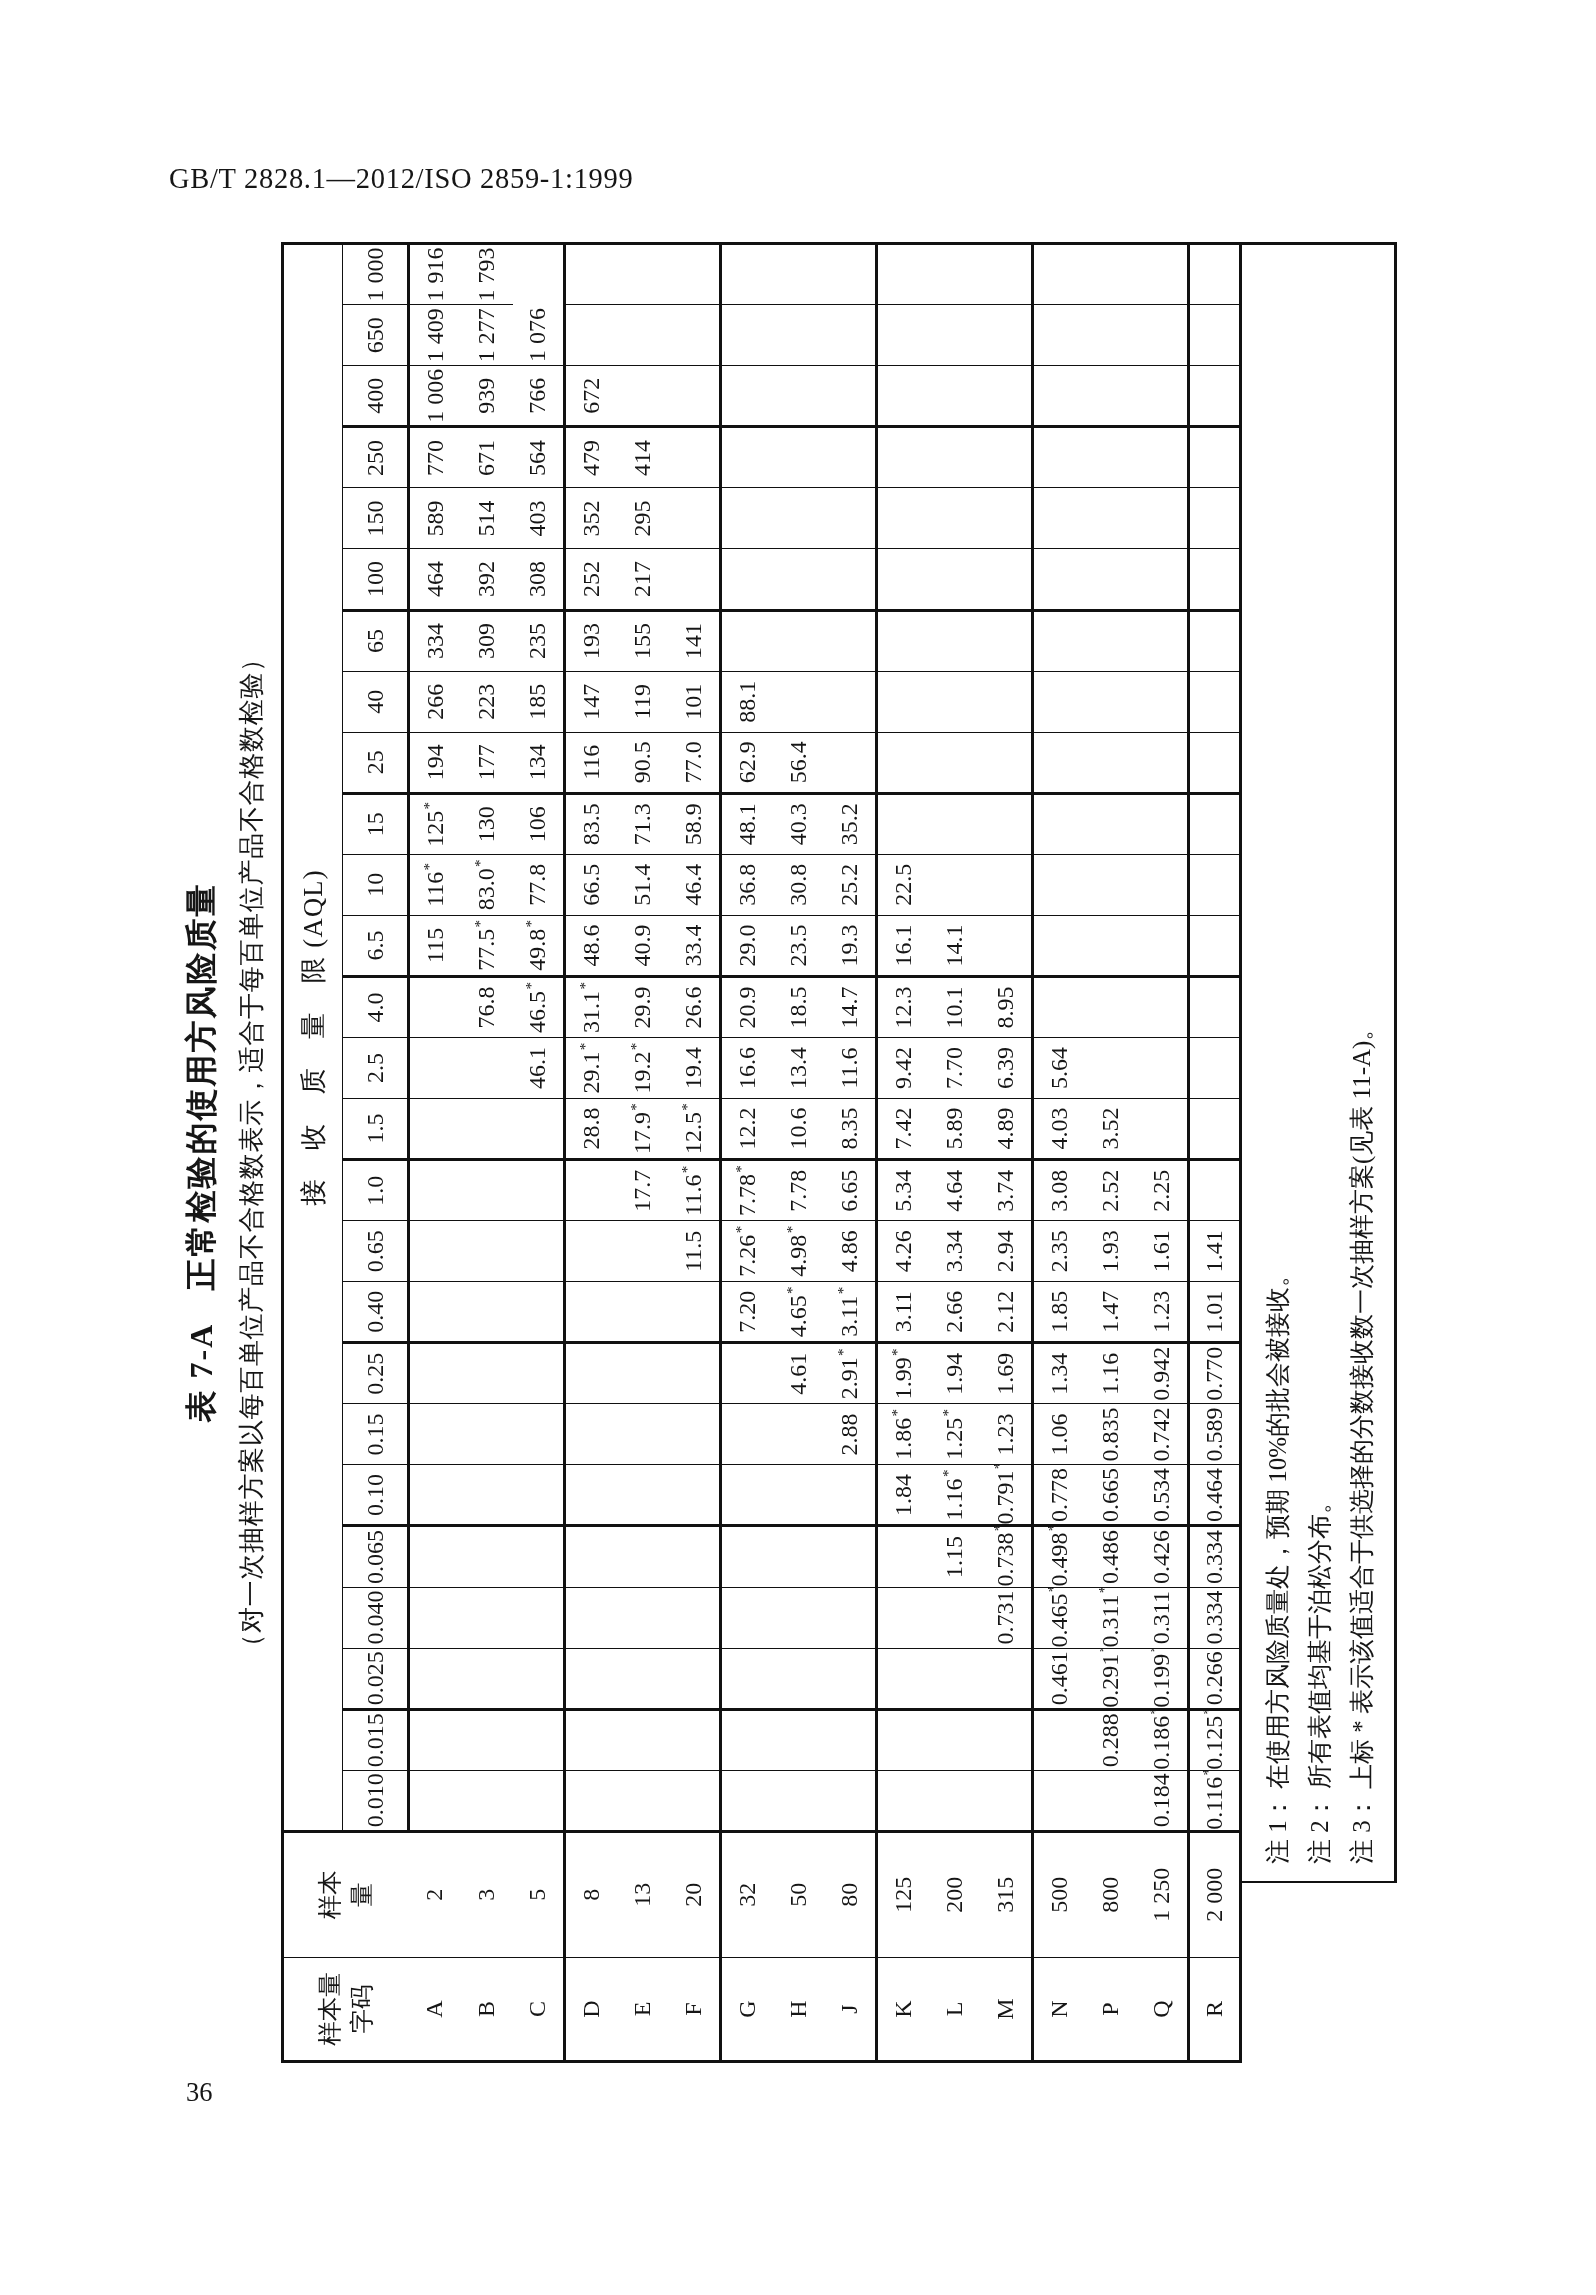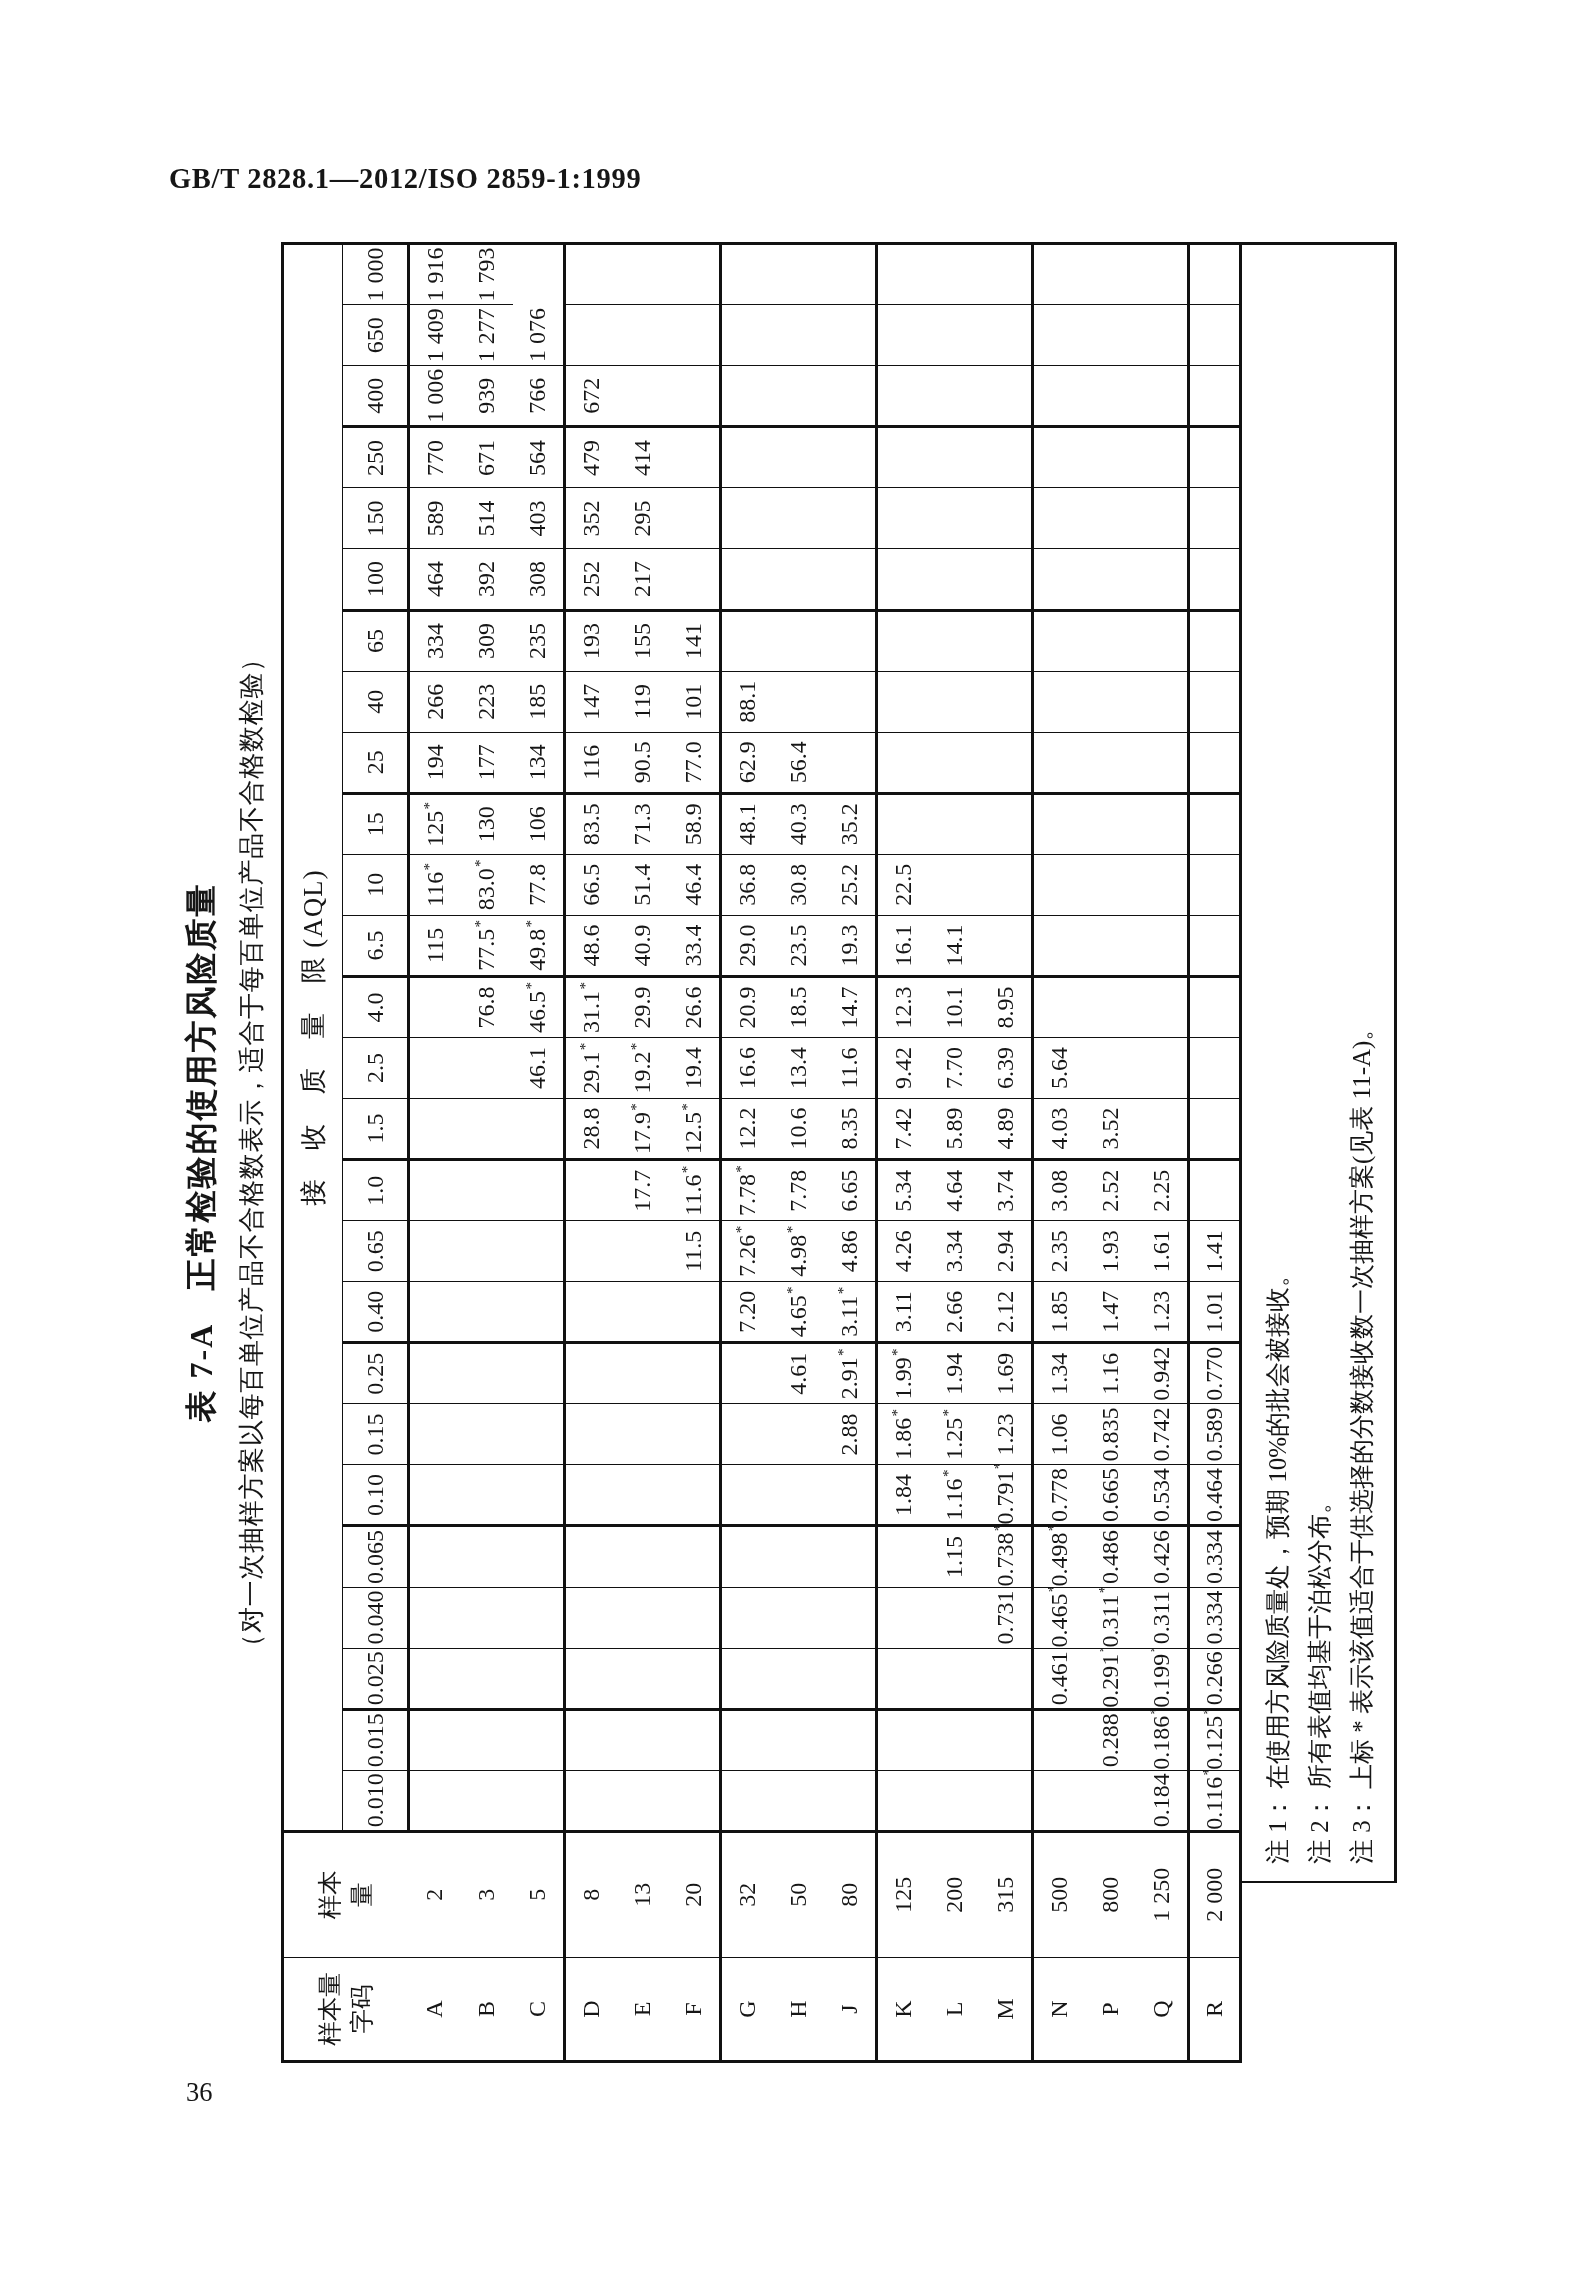--- a/index.html
+++ b/index.html
@@ -3,21 +3,21 @@
 <meta charset="utf-8">
 <style>
   html,body{margin:0;padding:0;}
   body{
     width:1596px;height:2295px;position:relative;background:#ffffff;
     font-family:"Liberation Serif","DejaVu Serif",serif;color:#161616;
     overflow:hidden;
   }
   .doc-header{
     position:absolute;left:169px;top:163px;
-    font-size:28.5px;font-weight:700;letter-spacing:0.7px;white-space:nowrap;
+    font-size:28.5px;font-weight:400;letter-spacing:0.7px;white-space:nowrap;
   }
   .page-number{
     position:absolute;left:186px;top:2077px;font-size:26.5px;
   }
   
   .rot-block{
     position:absolute;left:177px;top:242px;width:1821px;height:1213px;
     transform-origin:0 0;
     transform:rotate(-90deg) translateX(-100%);
   }

